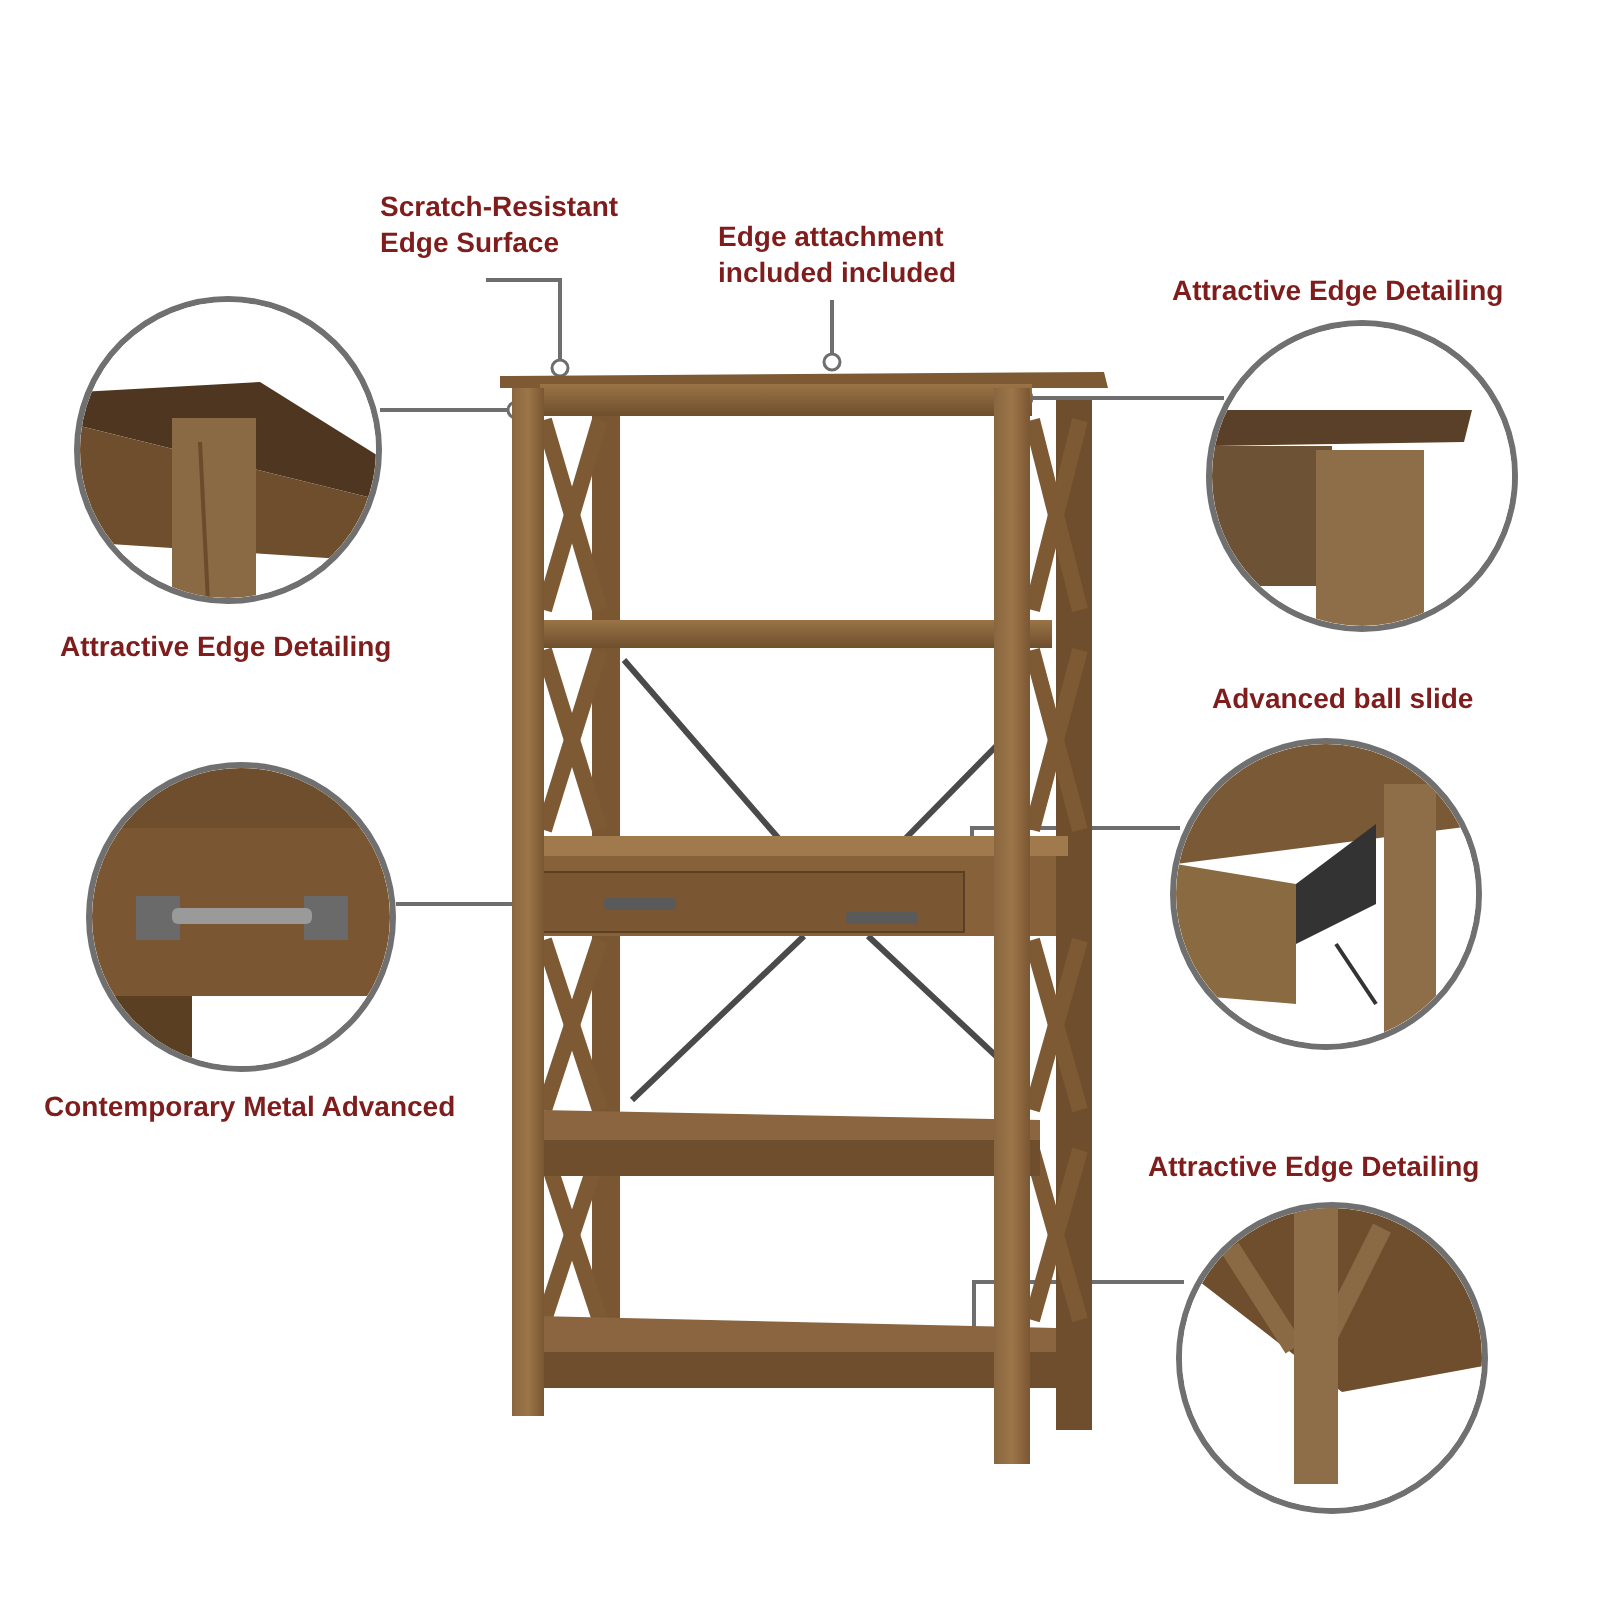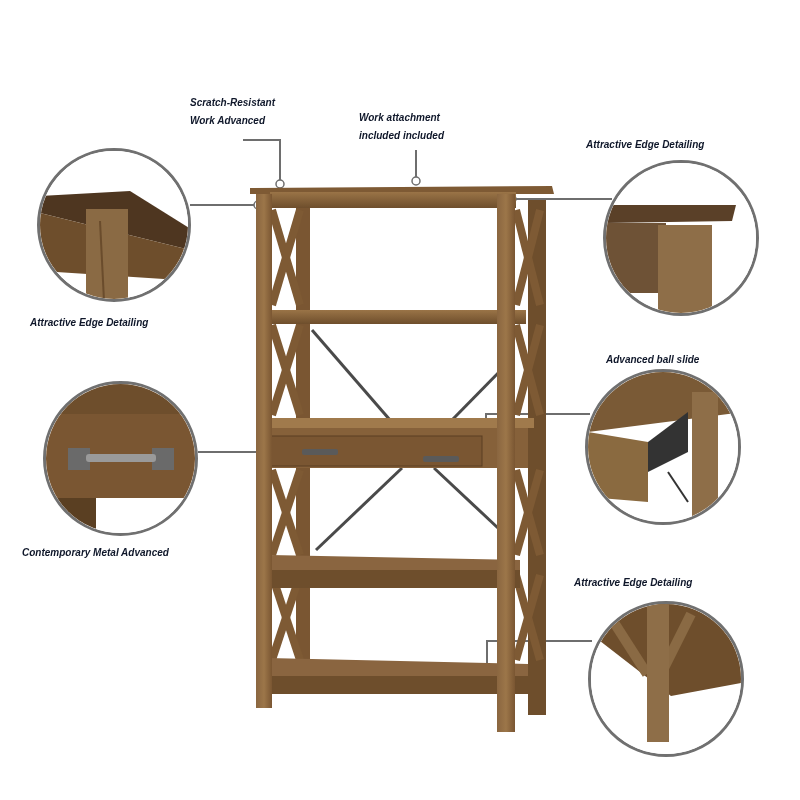--- a/index.html
+++ b/index.html
@@ -1,39 +1,39 @@
 <!DOCTYPE html>
 <html><head>
 <meta charset="utf-8">
 <style>
   html,body{margin:0;padding:0;background:#ffffff;}
   body{width:800px;height:800px;position:relative;overflow:hidden;font-family:"Liberation Sans",sans-serif;}
-  .label{position:absolute;font-weight:bold;font-style:italic;font-size:10px;color:#0f172a;line-height:18px;white-space:nowrap;}
+  .label{position:absolute;font-weight:bold;font-size:14px;color:#7f1d1d;line-height:18px;white-space:nowrap;}
   svg{position:absolute;left:0;top:0;}
   .circle-wrap{position:absolute;border-radius:50%;overflow:hidden;border:3px solid #707070;background:#fff;box-sizing:border-box;}
   .circle-wrap svg{position:absolute;left:0;top:0;}
 </style>
 </head>
 <body>
 
 <div class="label" style="left:190px;top:94px;">
   <div>Scratch-Resistant</div>
-  <div>Work Advanced</div>
+  <div>Edge Surface</div>
 </div>
 <div class="label" style="left:359px;top:109px;">
-  <div>Work attachment</div>
+  <div>Edge attachment</div>
   <div>included included</div>
 </div>
 <div class="label" style="left:586px;top:136px;">
   <div>Attractive Edge Detailing</div>
 </div>
 <div class="label" style="left:30px;top:314px;">
   <div>Attractive Edge Detailing</div>
 </div>
-<div class="label" style="left:606px;top:351px;">
+<div class="label" style="left:606px;top:340px;">
   <div>Advanced ball slide</div>
 </div>
 <div class="label" style="left:22px;top:544px;">
   <div>Contemporary Metal Advanced</div>
 </div>
 <div class="label" style="left:574px;top:574px;">
   <div>Attractive Edge Detailing</div>
 </div>
 
 <svg width="800" height="800">

